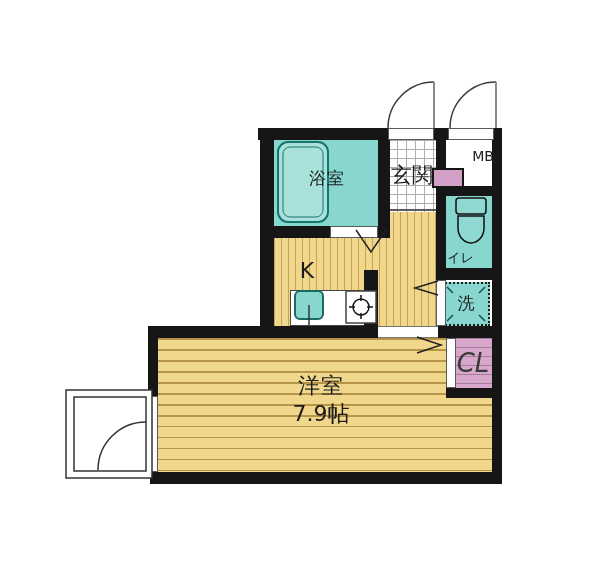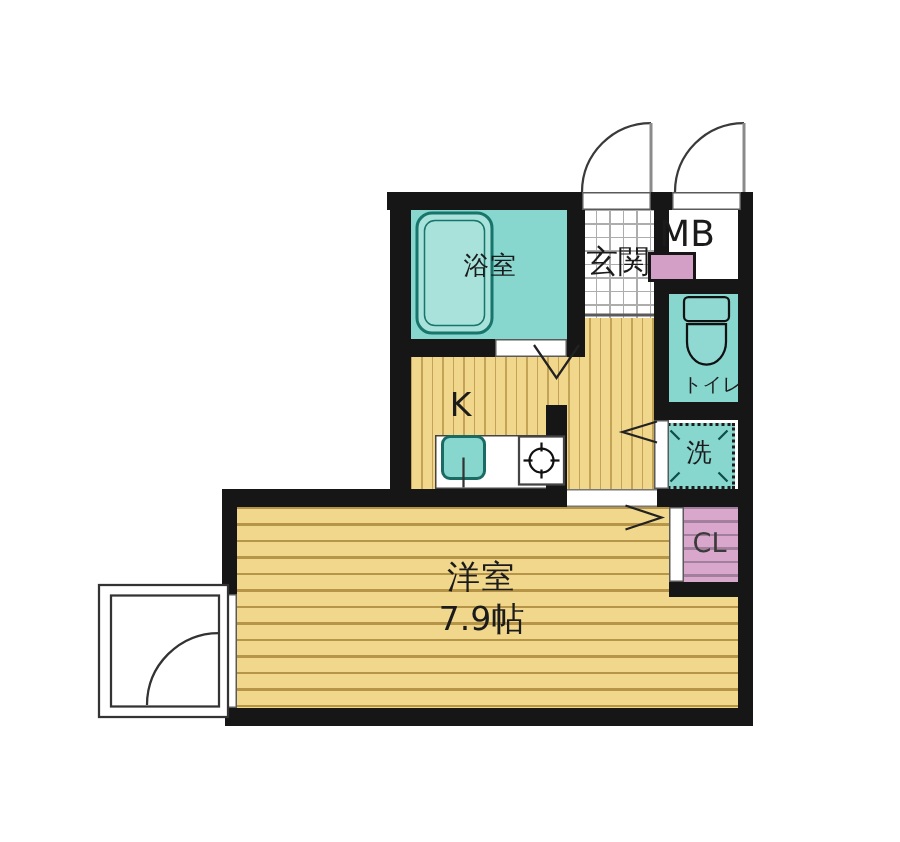--- a/index.html
+++ b/index.html
@@ -119,21 +119,21 @@
       <line x1="485" y1="321" x2="479" y2="315"></line>
     </g>
 
     <polyline points="356,230 371,252 386,230" fill="none" stroke="#222" stroke-width="1.5"></polyline>
     <polyline points="438,281 415,288 438,295" fill="none" stroke="#222" stroke-width="1.5"></polyline>
     <polyline points="417,337 441,345 417,353" fill="none" stroke="#222" stroke-width="1.5"></polyline>
   </svg>
 
   <div class="lbl" style="left:327px;top:178px;font-size:17px;letter-spacing:1px;">浴室</div>
   <div class="lbl" style="left:412px;top:175px;font-size:21px;">玄関</div>
-  <div class="lbl" style="left:458px;top:156px;font-size:24px;">MB</div>
-  <div class="lbl" style="left:475px;top:257px;font-size:13px;">トイレ</div>
+  <div class="lbl" style="left:483px;top:156px;font-size:14px;">MB</div>
+  <div class="lbl" style="left:454px;top:257px;font-size:13px;">トイレ</div>
   <div class="lbl" style="left:307px;top:271px;font-size:22px;">K</div>
   <div class="lbl" style="left:466px;top:303px;font-size:17px;">洗</div>
-  <div class="lbl" style="left:473px;top:363px;font-size:18px;color:#3a3a3a;">CL</div>
+  <div class="lbl" style="left:473px;top:363px;font-size:26px;color:#3a3a3a;font-style:italic;">CL</div>
   <div class="lbl" style="left:321px;top:386px;font-size:22px;letter-spacing:1px;">洋室</div>
   <div class="lbl" style="left:321px;top:414px;font-size:22px;">7.9帖</div>
 
 </div>
 
 </body></html>

